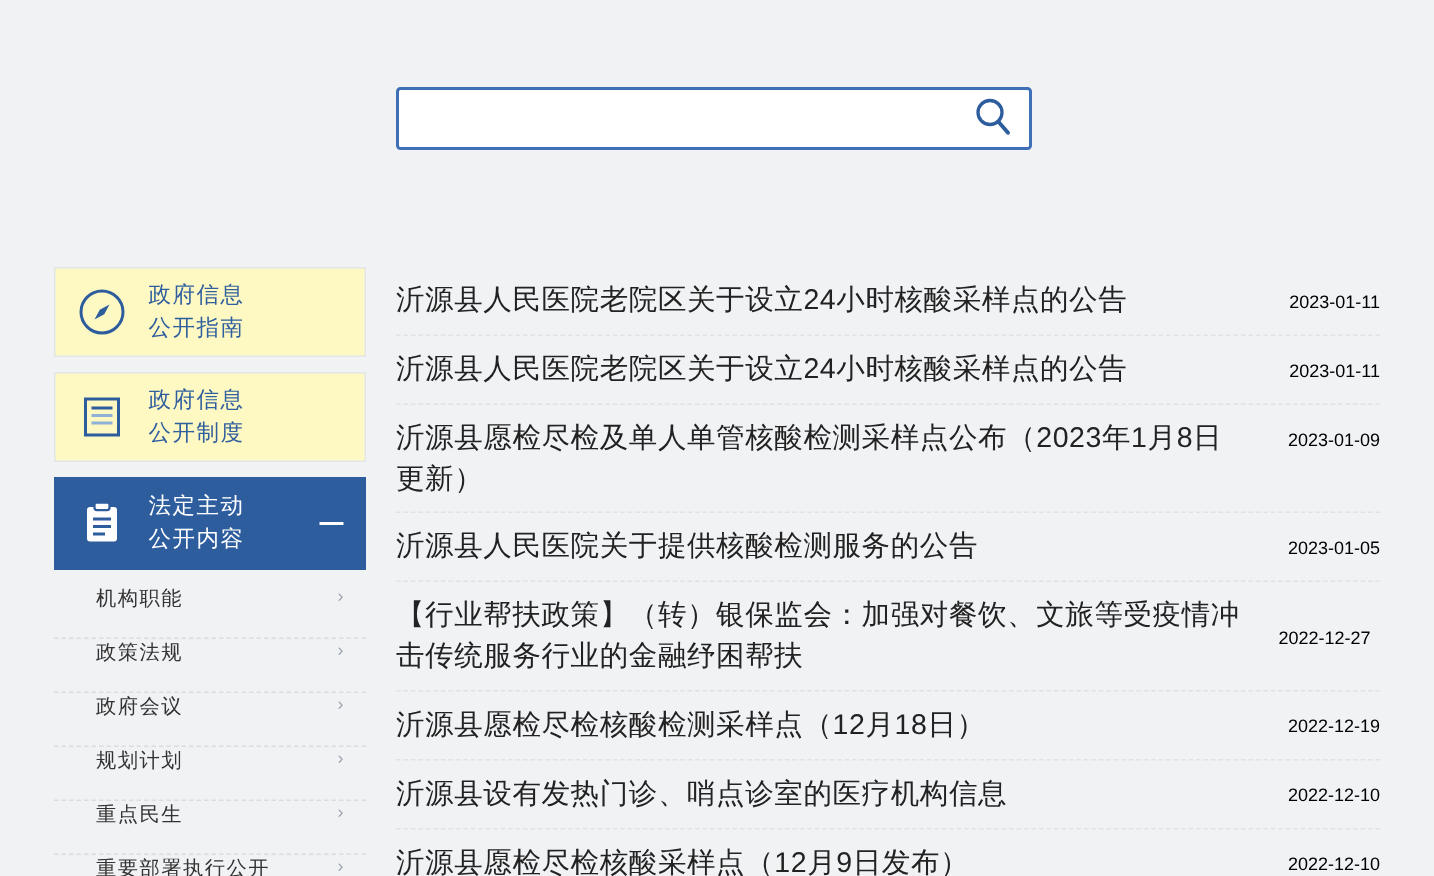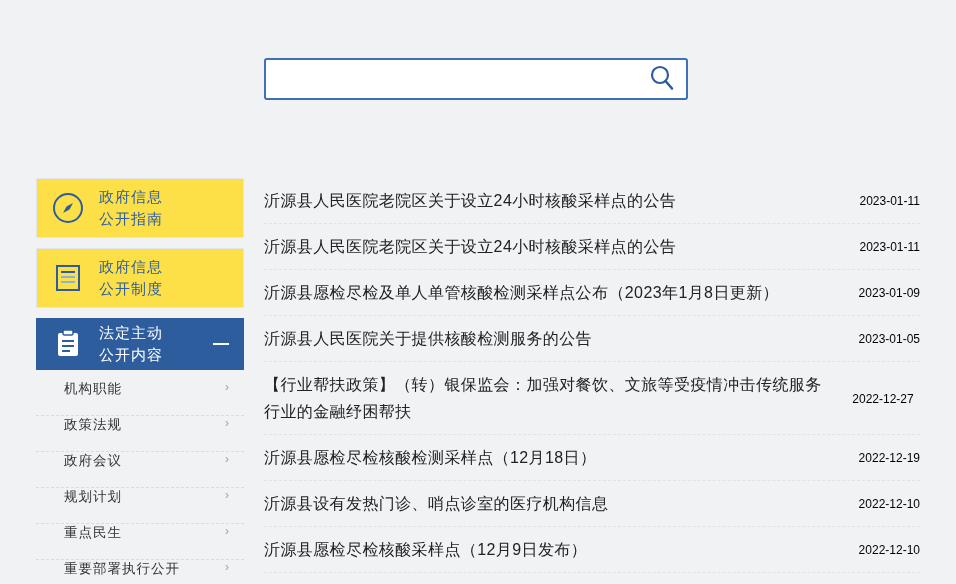--- a/index.html
+++ b/index.html
@@ -59,21 +59,21 @@
   
   .sidebar {
     position: absolute;
     left: 36px;
     top: 178px;
     width: 208px;
   }
   .side-card {
     display: flex;
     align-items: center;
-    background: #fde047;
+    background: #fef9c3;
     border: 1px solid #e2e6ea;
     height: 60px;
     margin-bottom: 10px;
     box-sizing: border-box;
   }
   .side-card .card-icon {
     width: 62px;
     display: flex;
     align-items: center;
     justify-content: center;
@@ -83,21 +83,21 @@
     font-size: 15px;
     line-height: 22px;
     color: #2f5f9e;
     letter-spacing: 1px;
   }
   .side-card .card-label span { display: block; }
 
   .side-card.active {
     background: #2e5d9e;
     border-color: #2e5d9e;
-    height: 52px;
+    height: 62px;
     position: relative;
   }
   .side-card.active .card-label { color: #ffffff; }
   .side-card.active .minus {
     position: absolute;
     right: 14px;
     top: 50%;
     margin-top: -1px;
     width: 16px;
     height: 2px;
@@ -135,21 +135,21 @@
   .news-row {
     display: flex;
     align-items: flex-start;
     border-bottom: 1px dashed #dfe3e8;
     min-height: 38px;
     padding: 9px 0 8px 0;
     box-sizing: border-box;
   }
   .news-title {
     flex: 1;
-    font-size: 16px;
+    font-size: 19px;
     color: #222222;
     line-height: 27px;
     letter-spacing: 0.4px;
     padding-right: 14px;
   }
   .news-date {
     flex: 0 0 74px;
     text-align: right;
     font-size: 12px;
     color: #000000;

